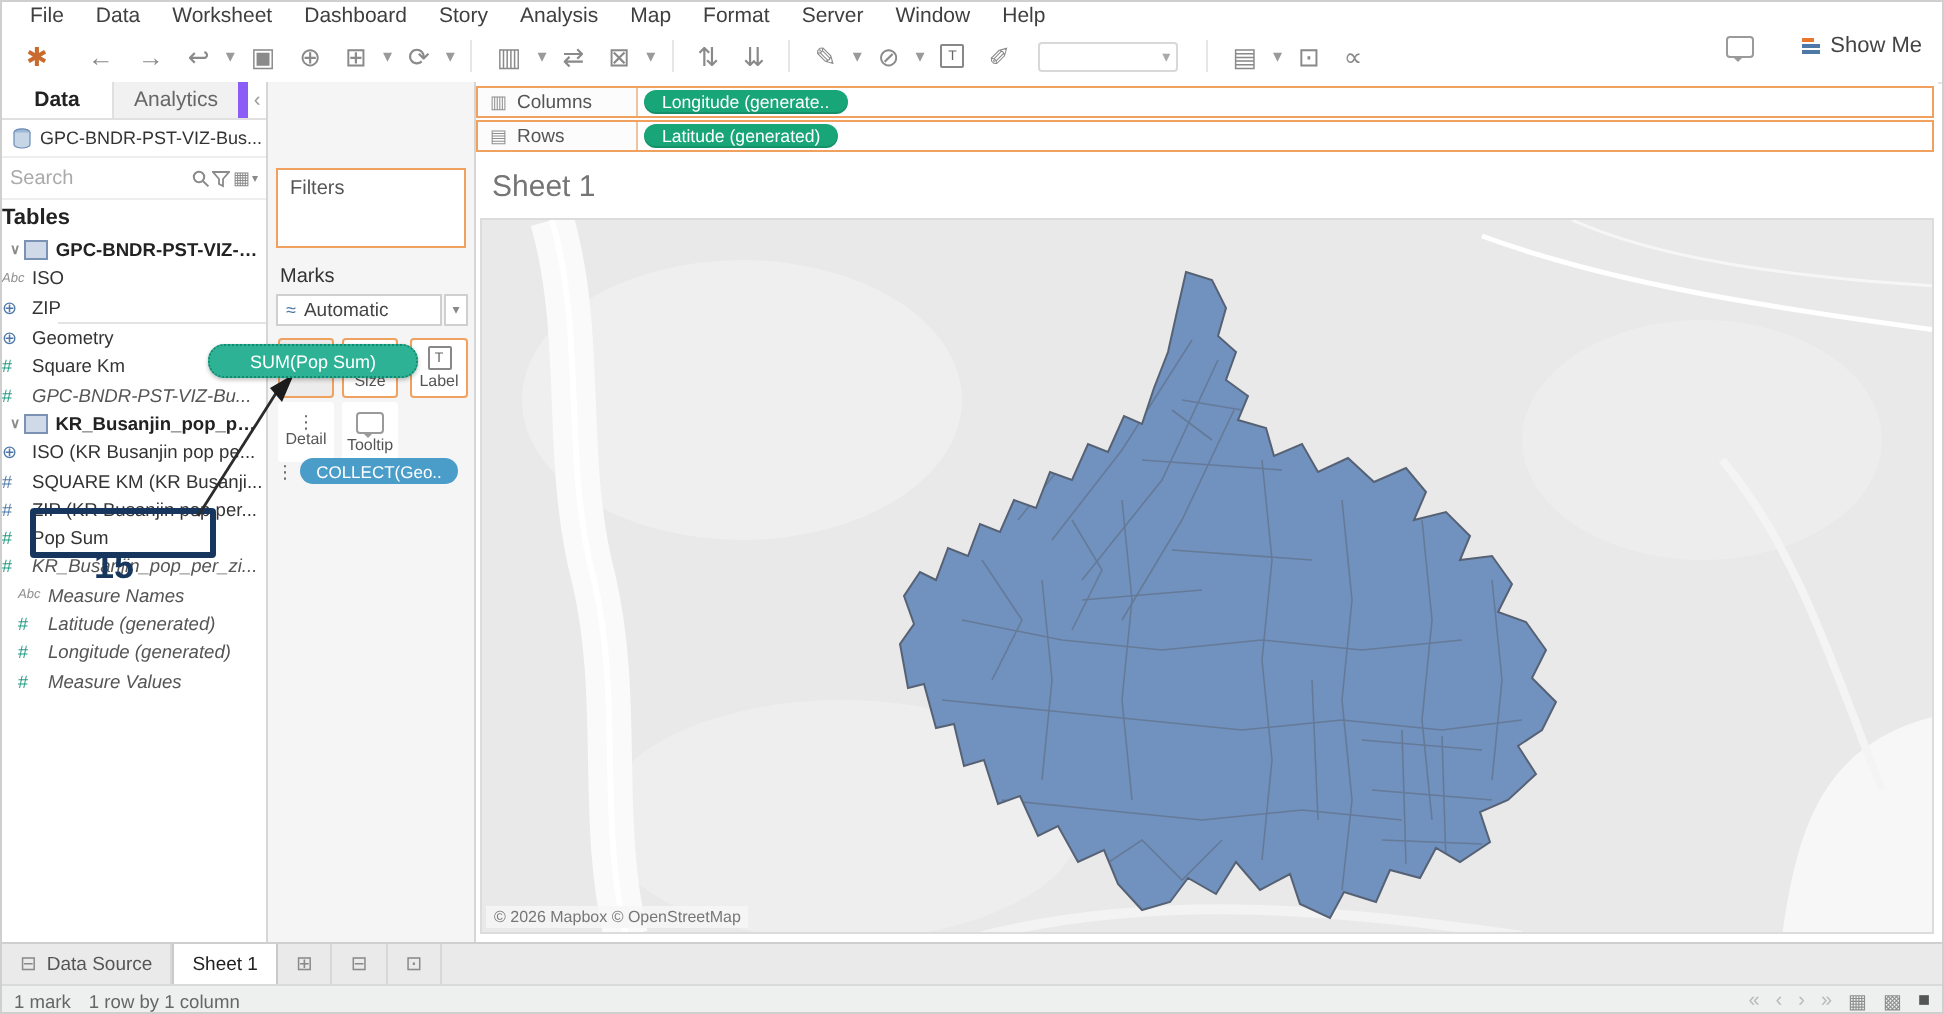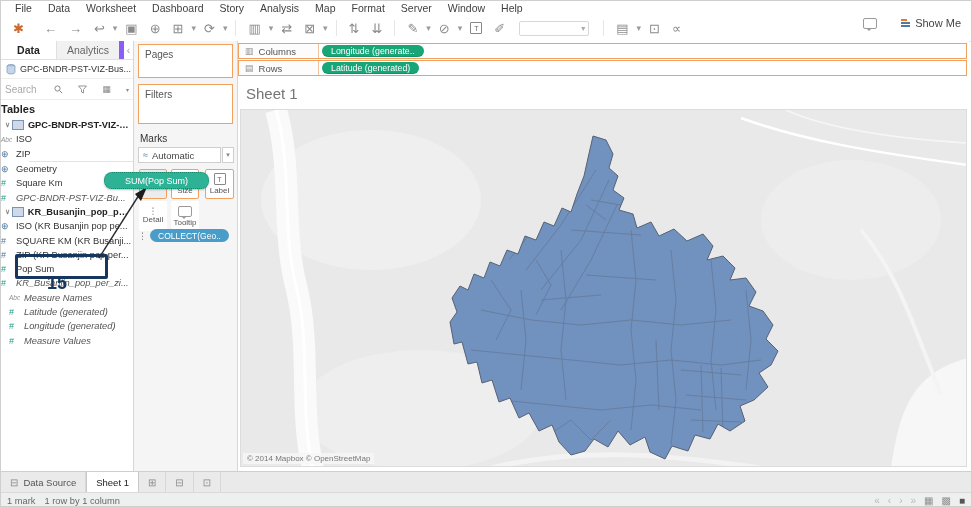--- a/index.html
+++ b/index.html
@@ -23,21 +23,21 @@
   .bubble:after{content:"";position:absolute;left:2px;bottom:-3px;border-left:3px solid transparent;border-right:3px solid transparent;border-top:3px solid #9a9a9a;}
   
   #sidebar{position:absolute;left:0;top:40px;width:133px;height:430px;background:#fff;border-right:1px solid #d6d6d6;box-sizing:border-box;}
   #side-tabs{display:flex;height:18px;border-bottom:1px solid #e0e0e0;align-items:stretch;}
   .side-tab{font-size:10.5px;display:flex;align-items:center;justify-content:center;}
   #tab-data{width:55px;font-weight:bold;color:#222;background:#fff;}
   #tab-analytics{width:62px;color:#666;background:#f1f1f1;border-left:1px solid #e0e0e0;border-right:5px solid #8b5cf6;}
   #collapse{flex:1;display:flex;align-items:center;justify-content:center;color:#999;font-size:10px;}
   #ds-row{display:flex;align-items:center;gap:4px;height:18px;padding-left:5px;border-bottom:1px solid #eee;}
   #ds-row .ds-label{font-size:9px;color:#333;white-space:nowrap;}
-  #search-row{display:flex;align-items:center;height:20px;border-bottom:1px solid #eee;padding:0 4px;gap:15px;}
+  #search-row{display:flex;align-items:center;height:20px;border-bottom:1px solid #eee;padding:0 4px;gap:1px;}
   #search-row .ph{flex:1;font-size:10px;color:#aaa;}
   .mini-svg{flex:0 0 auto;}
   #tables-label{font-size:11px;font-weight:bold;color:#222;padding:3px 0 2px 0;height:13px;}
   .frow{display:flex;align-items:center;height:14.3px;font-size:9.3px;color:#333;white-space:nowrap;overflow:hidden;}
   .frow .chev{width:8px;margin-left:4px;color:#8a8a8a;font-size:7px;}
   .frow .tbl-ic{width:10px;height:8px;border:1px solid #7a93b5;background:linear-gradient(#cfd9e8,#cfd9e8);margin-right:4px;flex:0 0 auto;}
   .frow.hdr{font-weight:bold;color:#222;}
   .frow.fld{}
   .frow.root{padding-left:8px;}
   .fi{width:15px;flex:0 0 auto;font-size:9px;text-align:left;}
@@ -261,21 +261,20 @@
   </div>
 
   <div id="popsum-box"></div>
   <div id="anno-num">15</div>
   <svg id="anno-svg">
     <line x1="98" y1="257" x2="138" y2="194" stroke="#2b2b2b" stroke-width="1.4"></line>
     <polygon points="146,186 134,193 140,200" fill="#1c1c1c"></polygon>
   </svg>
 
   <div id="midpanel">
-    <div class="card" id="card-pages"><span>Pages</span></div>
     <div class="card" id="card-filters"><span>Filters</span></div>
     <div id="marks-label">Marks</div>
     <div id="marks-type">
       <span style="color:#4e79a7;font-size:9px">≈</span>
       <span>Automatic</span>
     </div>
     <div id="marks-type-caret">▾</div>
 
     <div class="mark-btn" style="left:5px;top:128px;background:#ececec;">
       <span class="dots">
@@ -364,21 +363,21 @@
           <path d="M505,180 L510,230 L505,280"></path>
           <path d="M320,140 L325,190 L320,240 L325,290"></path>
           <path d="M280,180 L285,230 L280,280"></path>
           <path d="M350,90 L380,95 M330,120 L400,125 M345,165 L415,170 M360,185 L300,190"></path>
           <path d="M440,260 L500,265 M445,285 L505,290 M450,310 L500,312"></path>
           <path d="M460,255 L462,322 M480,258 L482,322 M415,230 L418,300"></path>
           <path d="M250,170 L270,200 L255,230 M295,150 L310,175 L295,205"></path>
           <path d="M400,60 L385,40 M405,95 L420,80 M365,110 L345,95"></path>
         </g>
       </svg>
-      <div id="map-attr">© 2014 Mapbox © OpenStreetMap</div>
+      <div id="map-attr">© 2026 Mapbox © OpenStreetMap</div>
     </div>
   </div>
 
   <div id="tabbar">
     <div class="btab">
       <span class="ticon">⊟</span>
       <span>Data Source</span>
     </div>
     <div class="btab" id="tab-sheet1">
       <span>Sheet 1</span>

